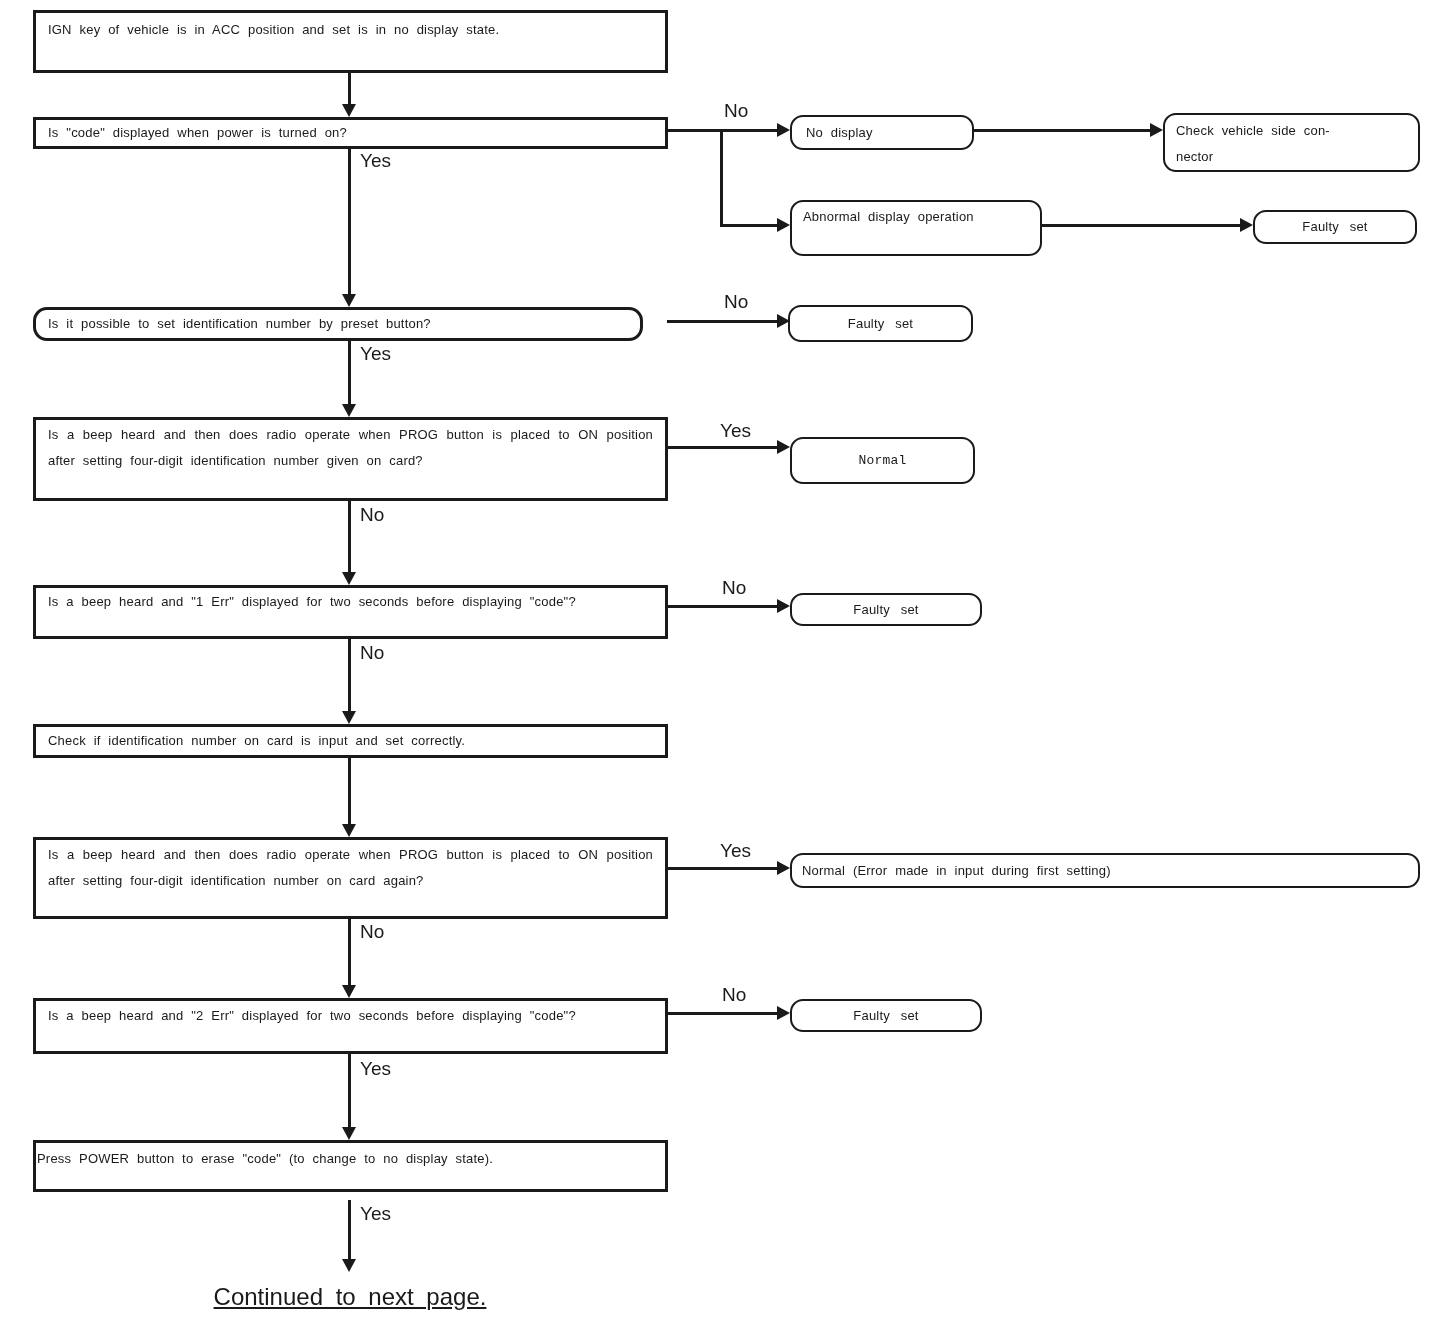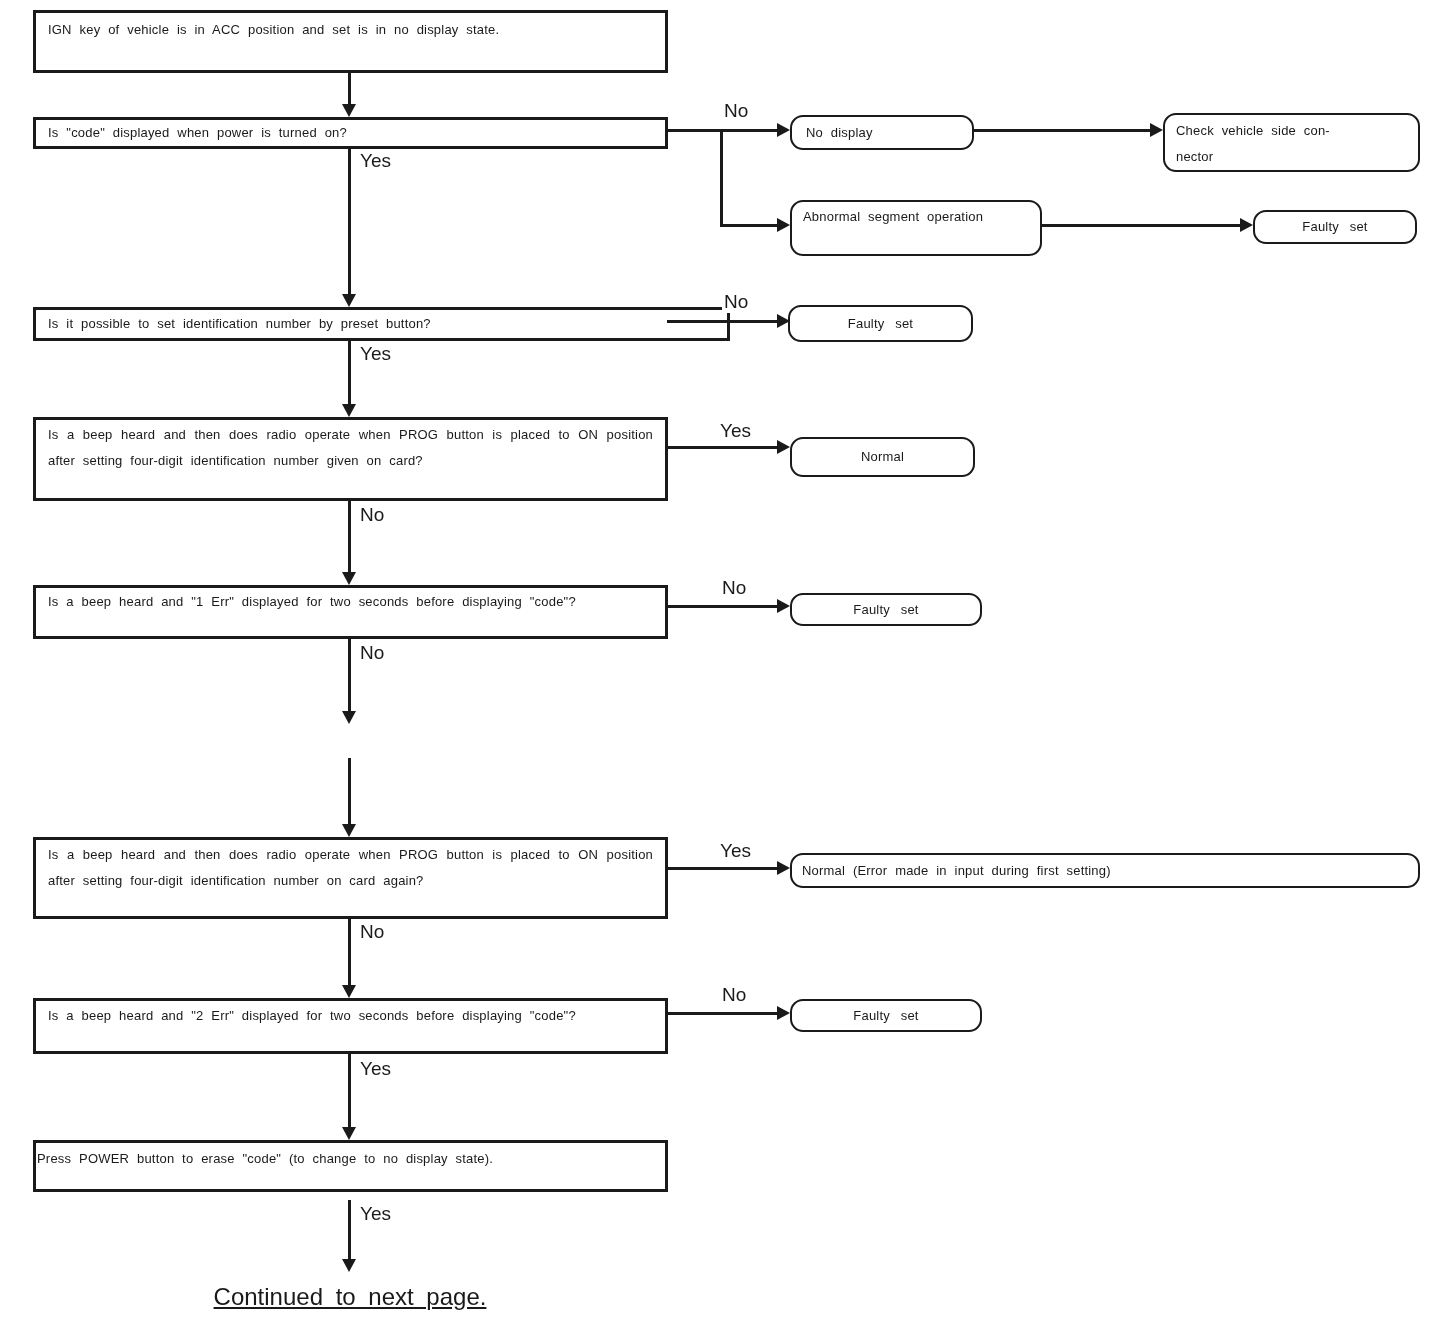--- a/index.html
+++ b/index.html
@@ -45,45 +45,46 @@
 </style>
 </head>
 <body>
 
 <div class="page">
 
   <div class="node wide" style="left:33px; top:10px; width:635px; height:63px; padding:4px 12px 0 12px;">IGN key of vehicle is in ACC position and set is in no display state.</div>
 
   <div class="node vcenter" style="left:33px; top:117px; width:635px; height:32px; padding:0 12px;">Is "code" displayed when power is turned on?</div>
 
-  <div class="node vcenter" style="left:33px; top:307px; width:697px; height:34px; padding:0 12px;">Is it possible to set identification number by preset button?</div>
+  <div class="node vcenter" style="left:33px; top:307px; width:610px; height:34px; padding:0 12px;border-radius:14px;">Is it possible to set identification number by preset button?</div>
 
   <div class="node wide" style="left:33px; top:417px; width:635px; height:84px; padding:2px 12px 0 12px;">Is a beep heard and then does radio operate when PROG button is placed to ON position after setting four-digit identification number given on card?</div>
 
   <div class="node wide" style="left:33px; top:585px; width:635px; height:54px; padding:1px 12px 0 12px;">Is a beep heard and "1 Err" displayed for two seconds before displaying "code"?</div>
 
+  <div class="node vcenter" style="left:33px; top:724px; width:635px; height:34px; padding:0 12px;">Check if identification number on card is input and set correctly.</div>
 
   <div class="node wide" style="left:33px; top:837px; width:635px; height:82px; padding:2px 12px 0 12px;">Is a beep heard and then does radio operate when PROG button is placed to ON position after setting four-digit identification number on card again?</div>
 
   <div class="node wide" style="left:33px; top:998px; width:635px; height:56px; padding:2px 12px 0 12px;">Is a beep heard and "2 Err" displayed for two seconds before displaying "code"?</div>
 
   <div class="node wide" style="left:33px; top:1140px; width:635px; height:52px; padding:3px 12px 0 1px;">Press POWER button to erase "code" (to change to no display state).</div>
 
   <div class="node rnode vcenter" style="left:790px; top:115px; width:184px; height:35px; padding:0 14px;">No display</div>
 
   <div class="node rnode prelines" style="left:1163px; top:113px; width:257px; height:59px; padding:3px 19px 0 11px;">Check vehicle side con-
 nector</div>
 
-  <div class="node rnode wide" style="left:790px; top:200px; width:252px; height:56px; padding:2px 11px 0 11px;">Abnormal segment operation</div>
+  <div class="node rnode wide" style="left:790px; top:200px; width:252px; height:56px; padding:2px 11px 0 11px;">Abnormal display operation</div>
 
   <div class="node rnode center" style="left:1253px; top:210px; width:164px; height:34px;">Faulty set</div>
 
   <div class="node rnode center" style="left:788px; top:305px; width:185px; height:37px;">Faulty set</div>
 
-  <div class="node rnode center" style="left:790px; top:437px; width:185px; height:40px;">Normal</div>
+  <div class="node rnode center" style="left:790px; top:437px; width:185px; height:47px;font-family:Liberation Mono, monospace;">Normal</div>
 
   <div class="node rnode center" style="left:790px; top:593px; width:192px; height:33px;">Faulty set</div>
 
   <div class="node rnode vcenter" style="left:790px; top:853px; width:630px; height:35px; padding:0 10px;">Normal (Error made in input during first setting)</div>
 
   <div class="node rnode center" style="left:790px; top:999px; width:192px; height:33px;">Faulty set</div>
 
   <div class="vline" style="left:348px; top:72px;  width:3px; height:33px;"></div>
   <div class="ah-d" style="left:342px; top:104px;"></div>
 

